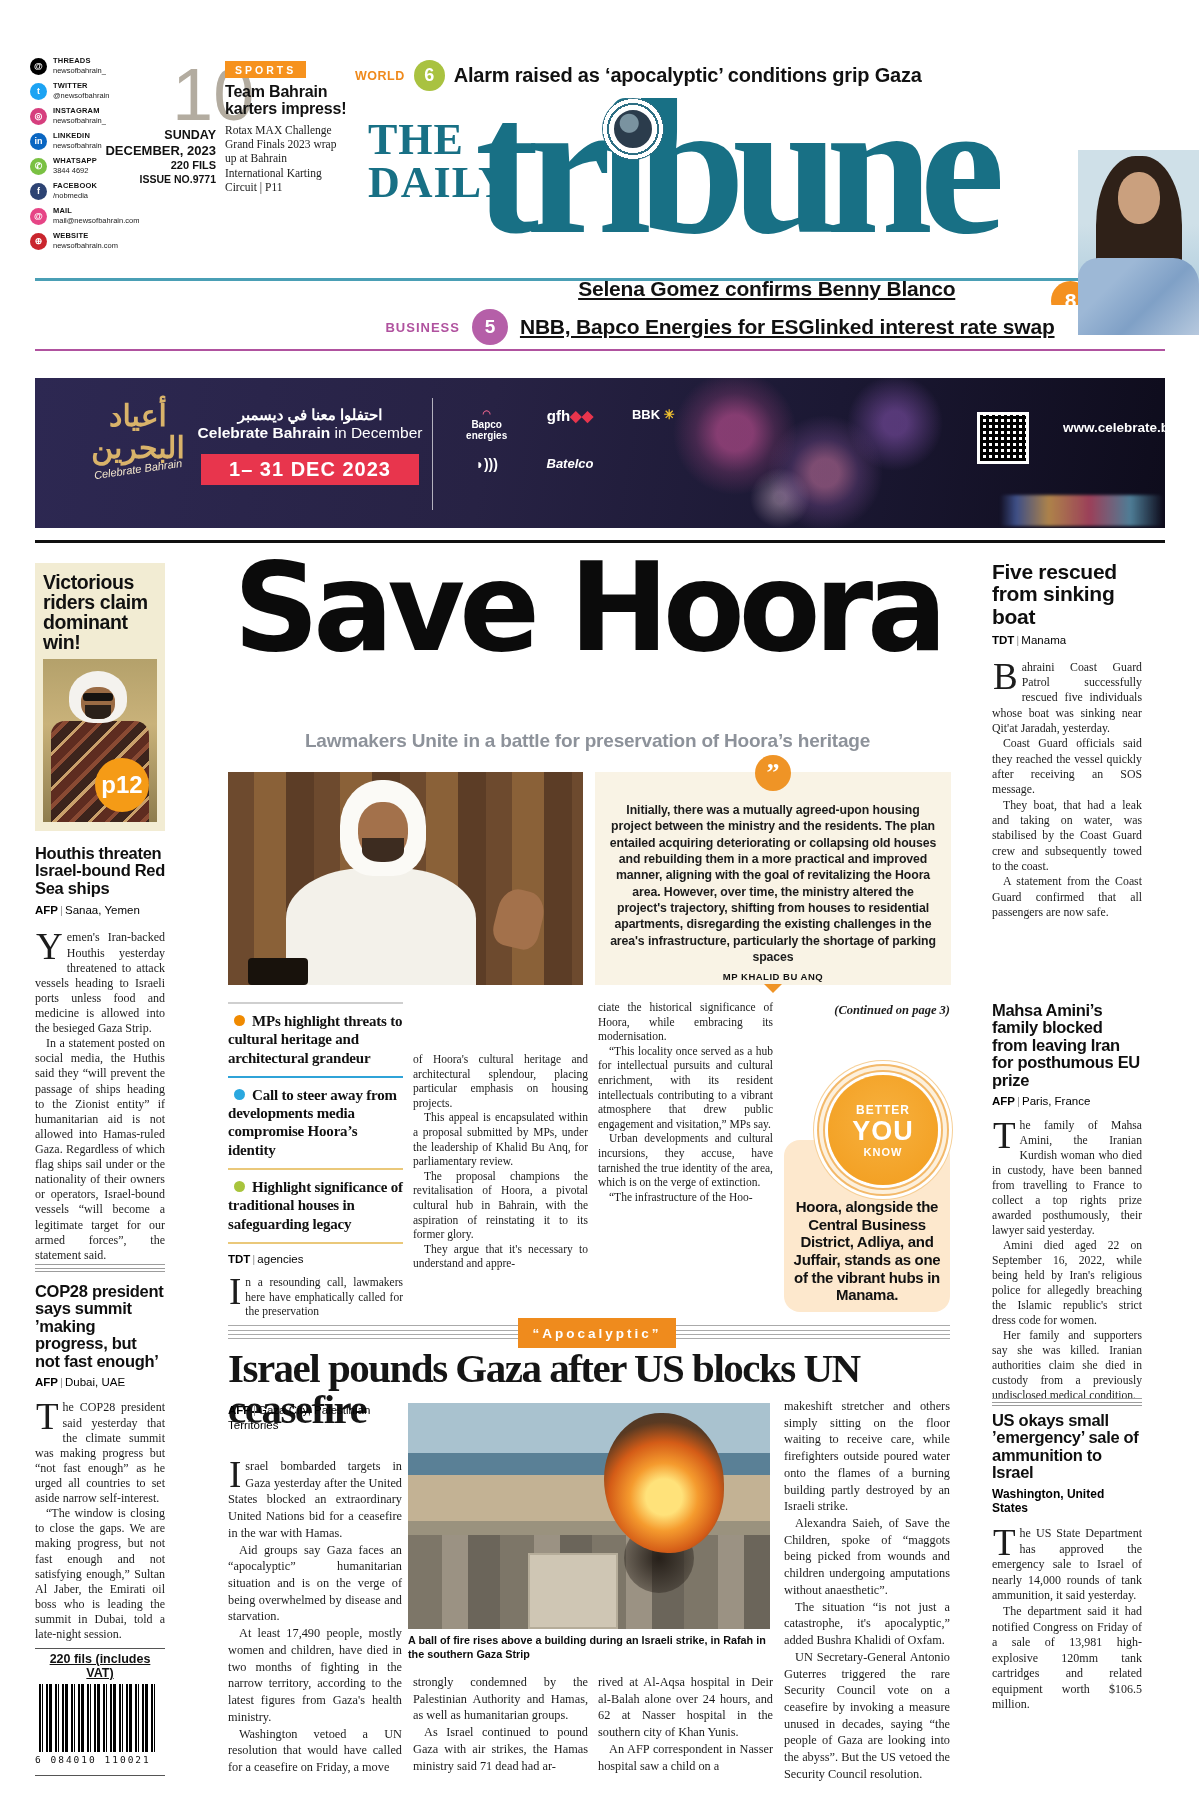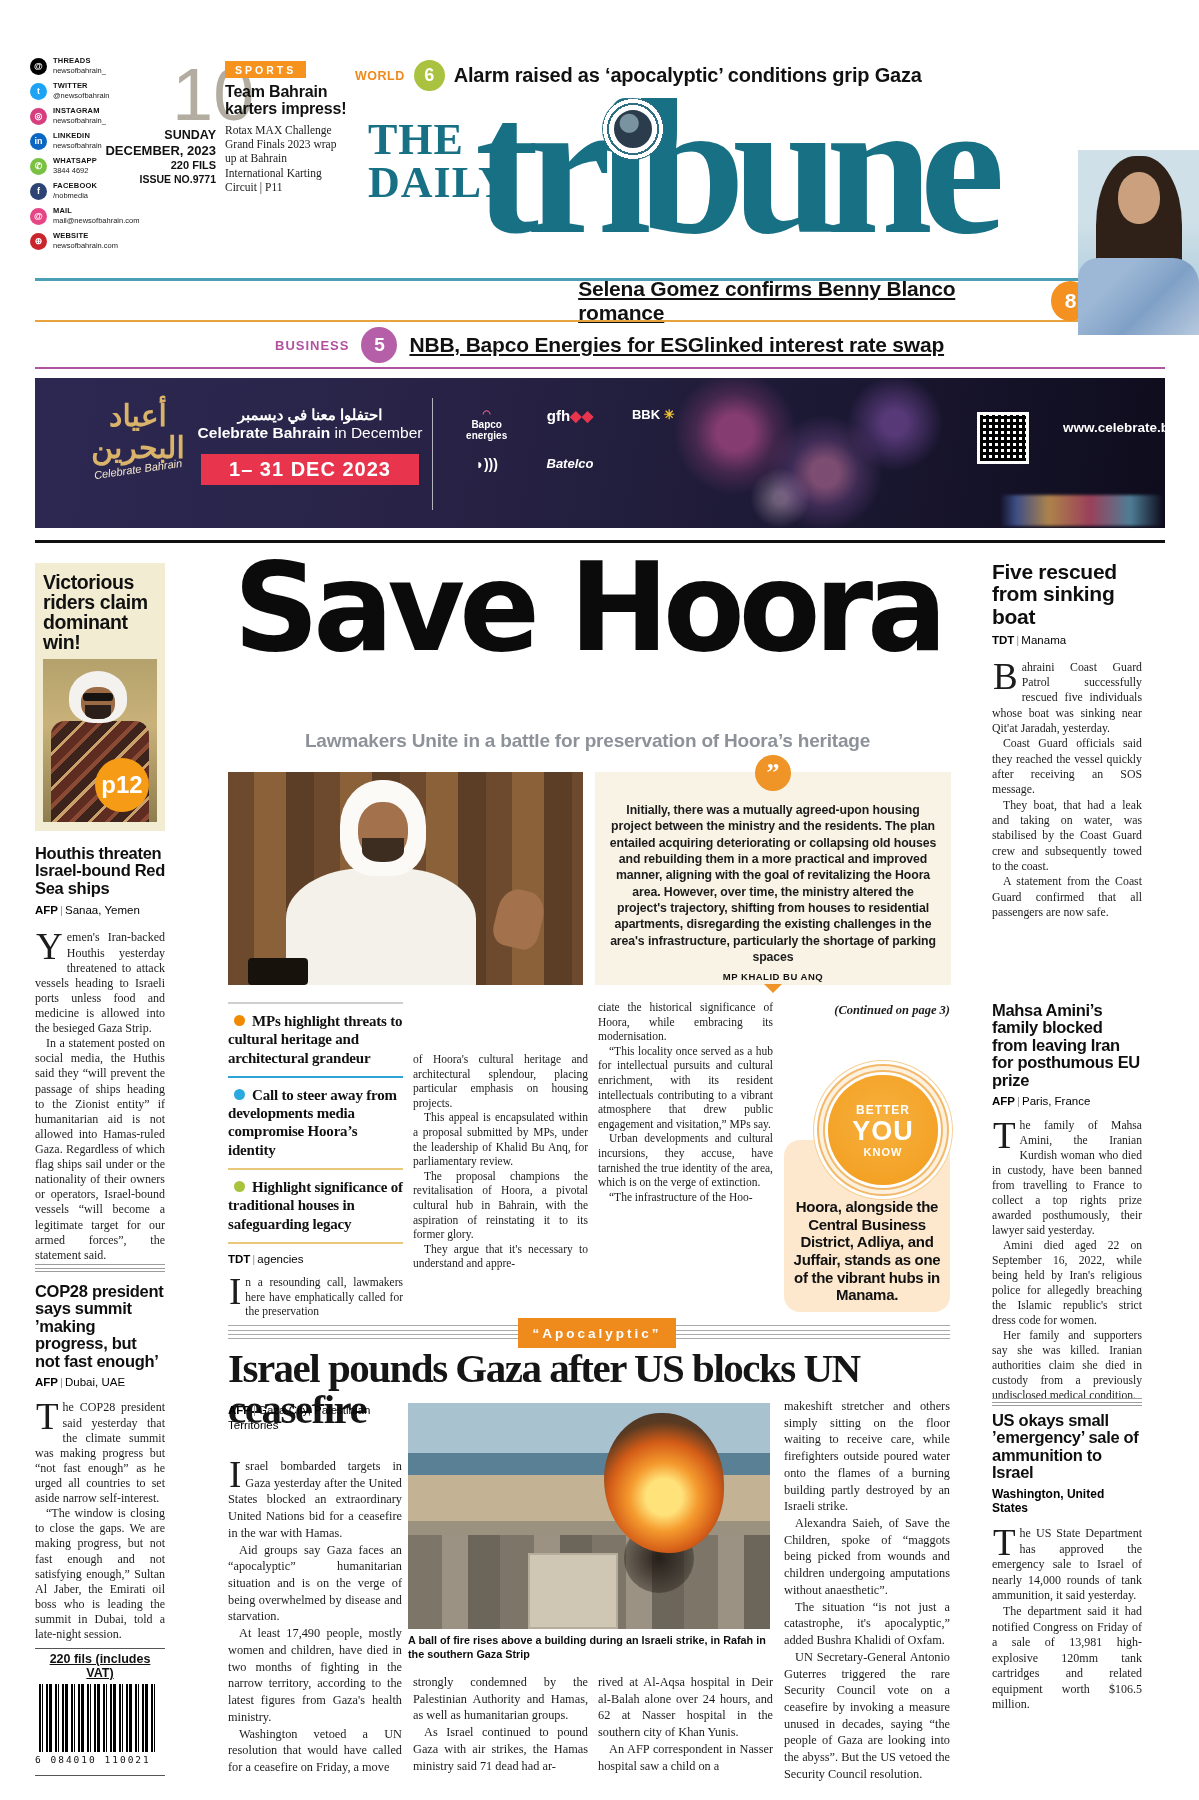--- a/index.html
+++ b/index.html
@@ -30,21 +30,21 @@
   #mast-the { color:#187085; font-family:"Liberation Serif",serif; font-weight:bold; font-size:44px; line-height:.98; letter-spacing:1px; }
   #mast-tribune { color:#187085; font-family:"Liberation Serif",serif; font-weight:bold; font-size:192px;
                   letter-spacing:-13px; line-height:1; white-space:nowrap; }
   #globe { width:62px; height:62px; border-radius:50%;
            background:repeating-radial-gradient(circle at 50% 50%, #2e6f84 0 2px, #ffffff 2px 6px); }
   #globe .core { position:absolute; left:10px; top:10px; width:42px; height:42px; border-radius:50%;
                  background:radial-gradient(circle at 40% 35%, #7a93a0 0 9px, #2b3c4c 10px); border:2px solid #fff; }
   .strip { left:35px; width:1130px; background:#fff; display:flex; align-items:center; }
   #celebs-strip { top:278px; height:44px; border-top:3px solid #4a9fb5; border-bottom:2px solid #e8a33d; }
   #celebs-strip .hl, #business-strip .hl { font-size:21px; font-weight:bold; letter-spacing:-.2px;text-decoration:underline; }
-  #business-strip { top:323px; height:46px; border-bottom:2px solid #b0529f; }
+  #business-strip { top:305px; height:46px; border-bottom:2px solid #b0529f;justify-content:center; }
   .strip-tag { font-weight:bold; font-size:13px; letter-spacing:1px; }
 
   
   #banner { left:35px; top:378px; width:1130px; height:150px; overflow:hidden;
     background:
       radial-gradient(circle at 700px 55px, rgba(236,94,170,.50) 0 18px, rgba(236,94,170,.18) 40px, transparent 62px),
       radial-gradient(circle at 790px 95px, rgba(244,140,190,.45) 0 14px, rgba(200,120,220,.2) 34px, transparent 58px),
       radial-gradient(circle at 860px 45px, rgba(180,110,230,.4) 0 12px, transparent 48px),
       radial-gradient(circle at 745px 120px, rgba(255,220,240,.35) 0 6px, transparent 30px),
       linear-gradient(100deg, #2d2852 0%, #272244 40%, #1b1833 70%, #0e0c1c 100%); }

